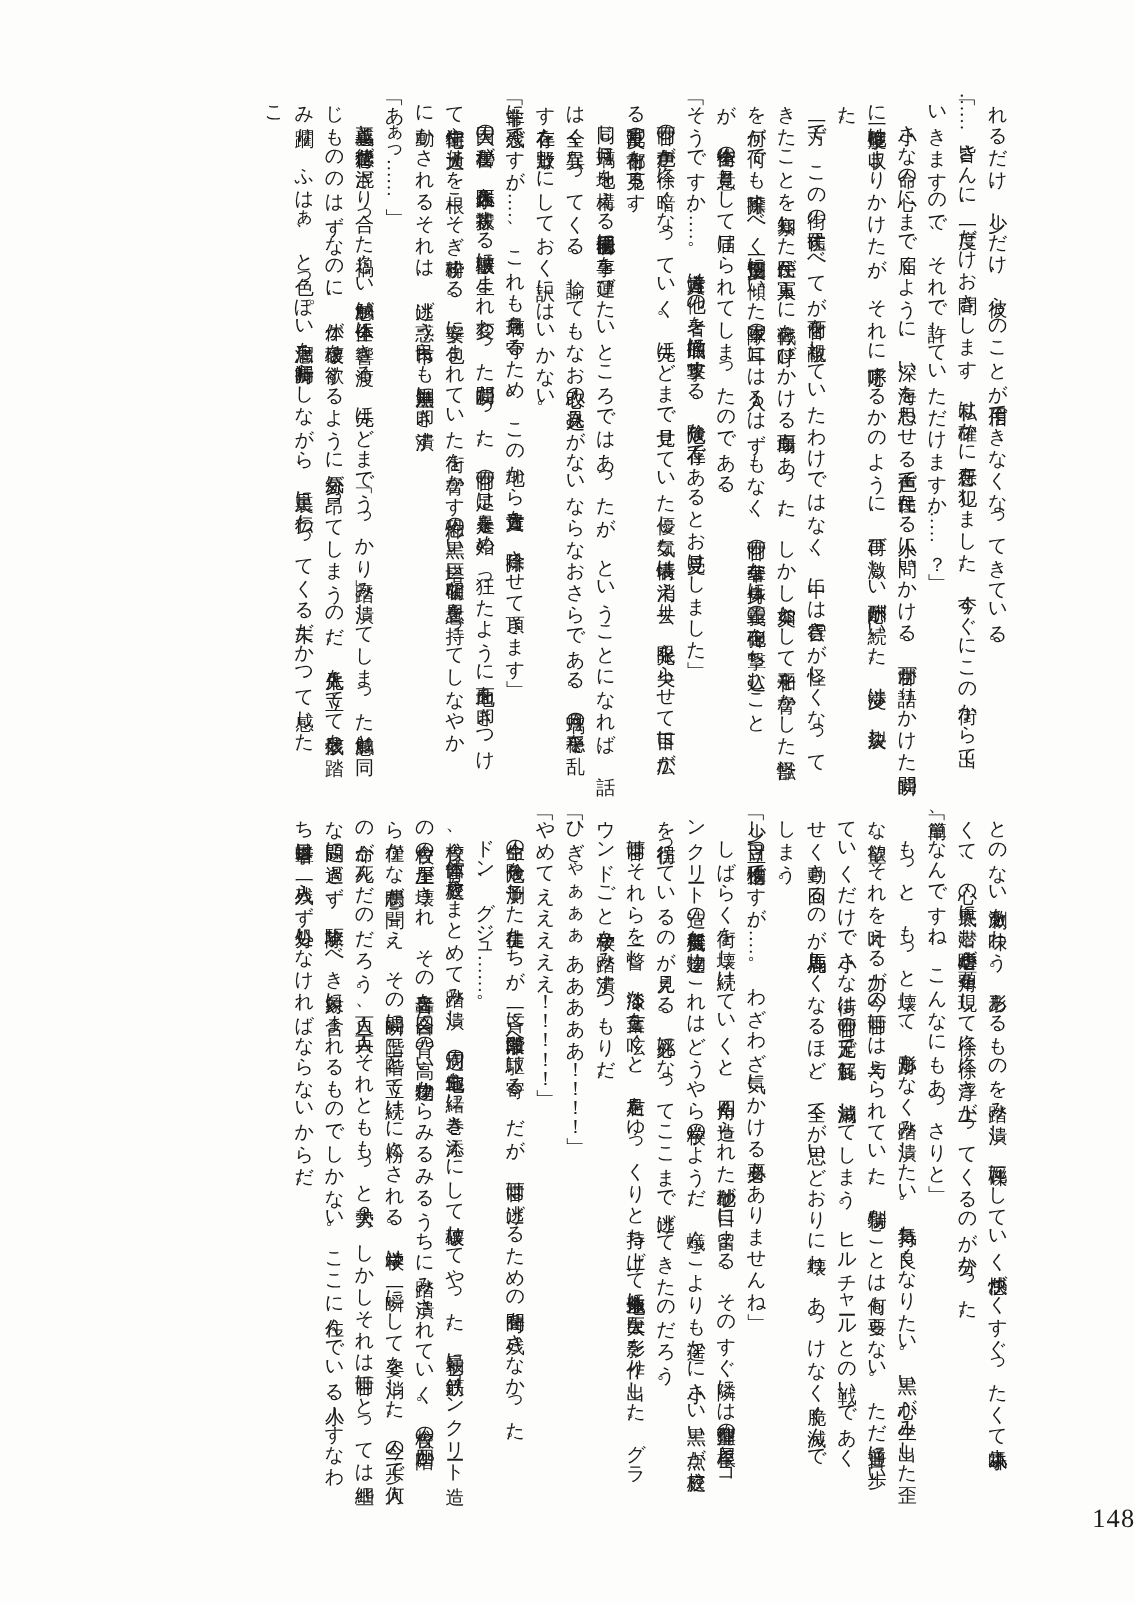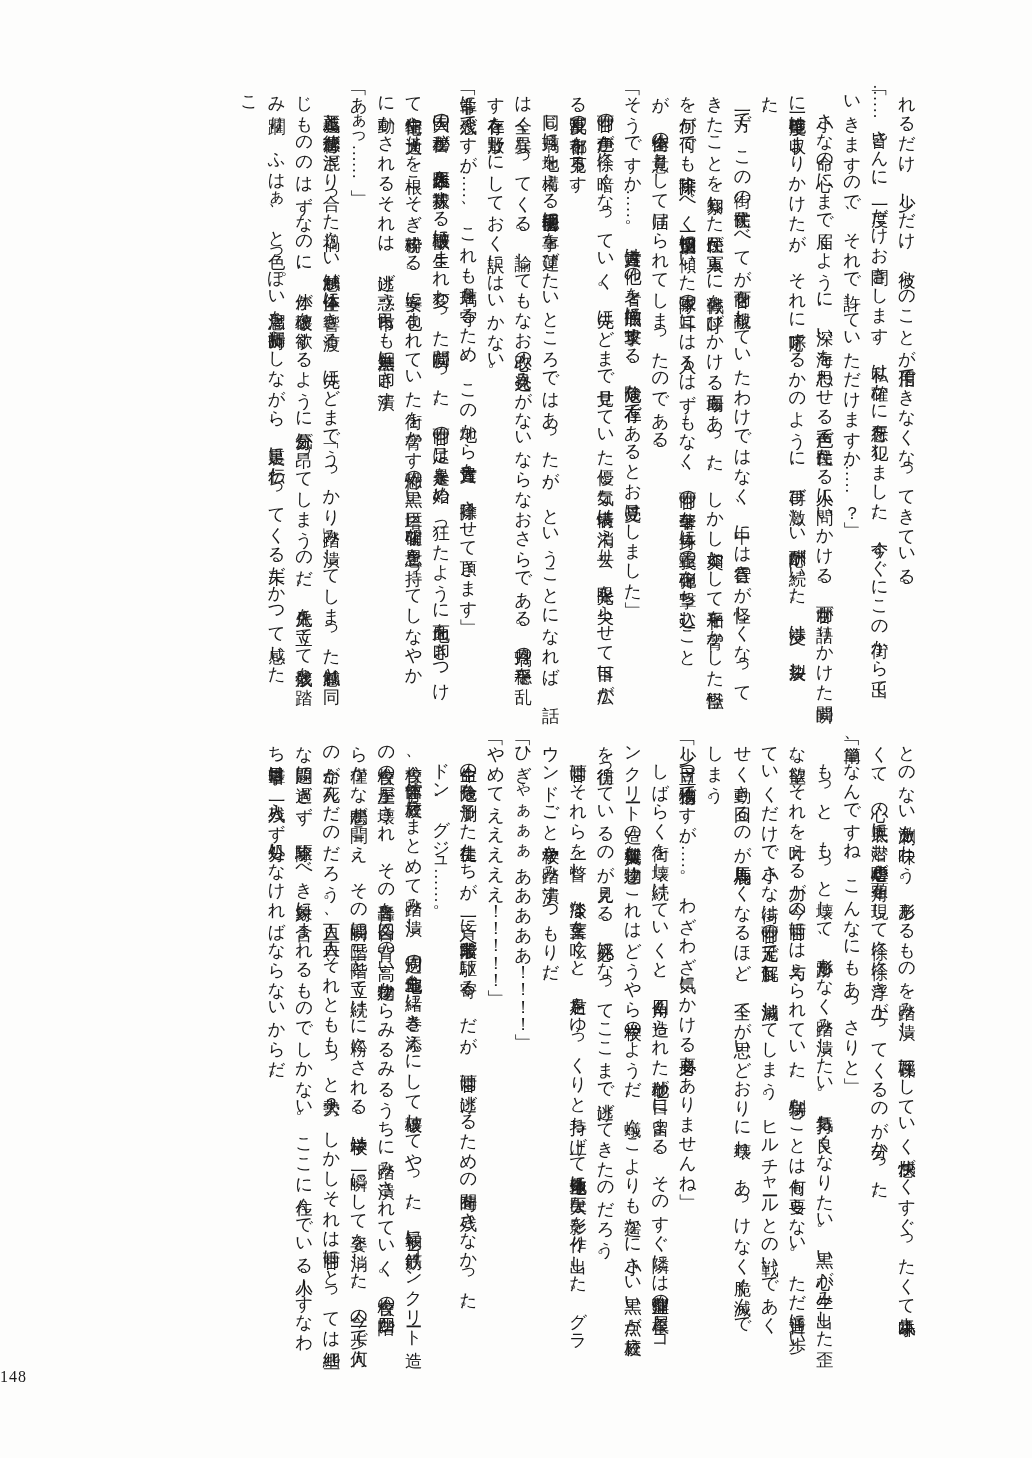--- a/index.html
+++ b/index.html
@@ -35,22 +35,22 @@
   .text-block.bottom { top: 734px; }
   .para {
     margin: 0;
     text-indent: 0;
   }
   .page-number {
     position: absolute;
     top: 1368px;
     left: 0;
     width: 100%;
-    text-align: left;
-    font-size: 16px;
+    text-align: right;
+    font-size: 24px;
     letter-spacing: 1px;
     color: #1b1b1b;
   }
 </style>
 </head>
 <body>
 
 <div class="page">
   <div class="text-block top">
       <p class="para">れるだけ。少しだけ、彼らのことが信用できなくなってきている。</p>

